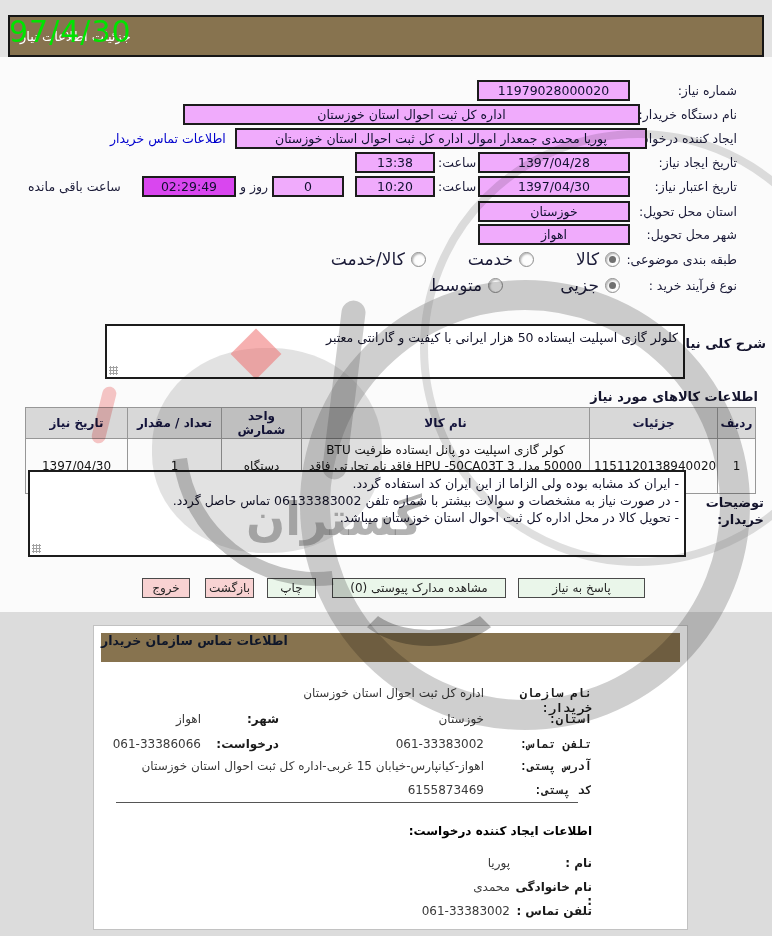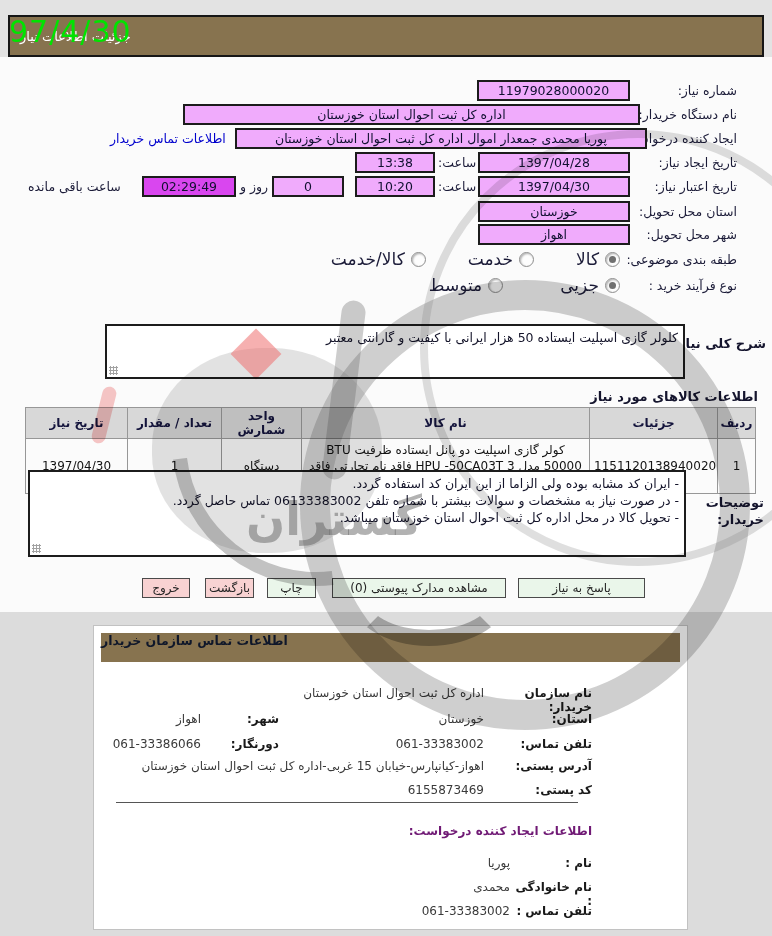--- a/index.html
+++ b/index.html
@@ -83,28 +83,28 @@
 
   
   .panel{position:absolute;left:93px;top:625px;width:595px;height:305px;background:#ffffff;border:1px solid #c2c2c2;box-sizing:border-box;}
   .panel-header{
     position:absolute;left:7px;right:7px;top:7px;height:29px;background:#87734f;
     display:flex;align-items:flex-start;justify-content:flex-end;padding-right:12px;
     color:#0f172a;font-weight:bold;font-size:12.5px;direction:rtl;
   }
   .prow{position:absolute;right:95px;left:12px;display:flex;direction:rtl;align-items:baseline;font-size:12px;}
   .plabel{font-weight:bold;color:#1a1a1a;flex:0 0 auto;}
-  .w108{width:108px;}
+  .w108{width:108px;font-family:Liberation Mono, monospace;}
   .w205{width:205px;}
   .w78{width:78px;}
   .w82{width:82px;}
   .pvalue{color:#3a3a3a;}
   .num{direction:ltr;unicode-bidi:isolate;}
   .pdivider{position:absolute;left:22px;top:176px;width:462px;height:0;border-top:1px solid #555;}
-  .ptitle{position:absolute;right:95px;top:198px;direction:rtl;font-size:12px;font-weight:bold;color:#701a75;}
+  .ptitle{position:absolute;right:95px;top:198px;direction:rtl;font-size:12px;font-weight:bold;color:#000000;}
 
   
   .wm{position:absolute;inset:0;z-index:50;pointer-events:none;mix-blend-mode:multiply;}
   .wm-ring1{position:absolute;left:300px;top:280px;width:390px;height:390px;border-radius:50%;border:30px solid rgba(95,95,95,.30);}
   .wm-ring2{position:absolute;left:420px;top:130px;width:420px;height:420px;border-radius:50%;border:8px solid rgba(130,130,130,.26);}
   .wm-blob{position:absolute;left:152px;top:348px;width:230px;height:205px;border-radius:48%;background:rgba(135,135,135,.24);}
   .wm-arc{position:absolute;left:172px;top:298px;width:260px;height:260px;border-radius:50%;border:14px solid transparent;border-bottom-color:rgba(95,95,95,.36);transform:rotate(38deg);}
   .wm-stroke{position:absolute;left:332px;top:300px;width:24px;height:180px;border-radius:12px;background:rgba(100,100,100,.32);transform:rotate(7deg);}
   .wm-tail{position:absolute;left:348px;top:540px;width:130px;height:74px;border-radius:50%;border:16px solid transparent;border-bottom-color:rgba(70,70,70,.38);}
   .wm-word{position:absolute;left:246px;top:492px;direction:rtl;font-size:46px;font-weight:bold;color:rgba(95,95,95,.48);}
@@ -243,21 +243,21 @@
   <div class="prow" style="top:86px">
     <span class="plabel w108">استان:</span>
     <span class="pvalue w205">خوزستان</span>
     <span class="plabel w78">شهر:</span>
     <span class="pvalue">اهواز</span>
   </div>
 
   <div class="prow" style="top:111px">
     <span class="plabel w108">تلفن تماس:</span>
     <span class="pvalue w205"><span class="num">061-33383002</span></span>
-    <span class="plabel w78">دورنگار:</span>
+    <span class="plabel w78">درخواست:</span>
     <span class="pvalue"><span class="num">061-33386066</span></span>
   </div>
 
   <div class="prow" style="top:132px">
     <span class="plabel w108">آدرس پستی:</span>
     <span class="pvalue" style="line-height:16px">اهواز-کیانپارس-خیابان 15 غربی-اداره کل ثبت احوال استان خوزستان</span>
   </div>
 
   <div class="prow" style="top:157px">
     <span class="plabel w108">کد پستی:</span>

